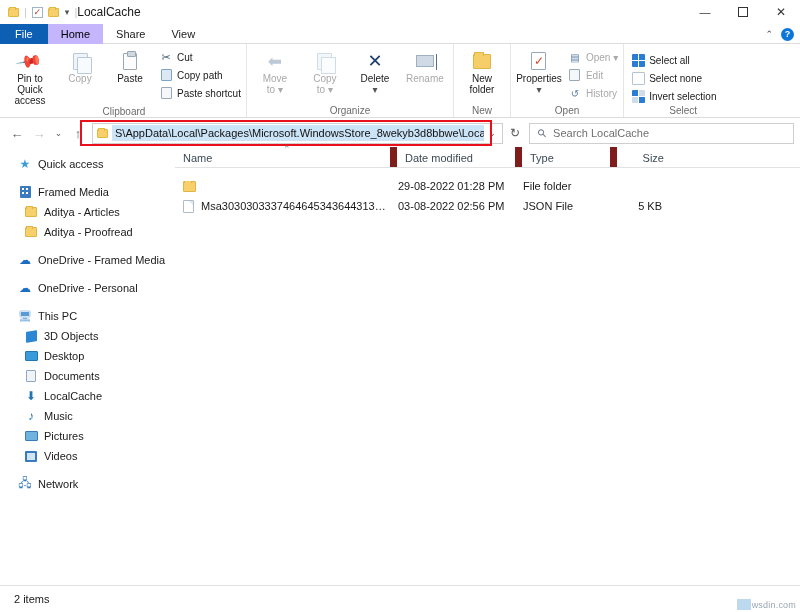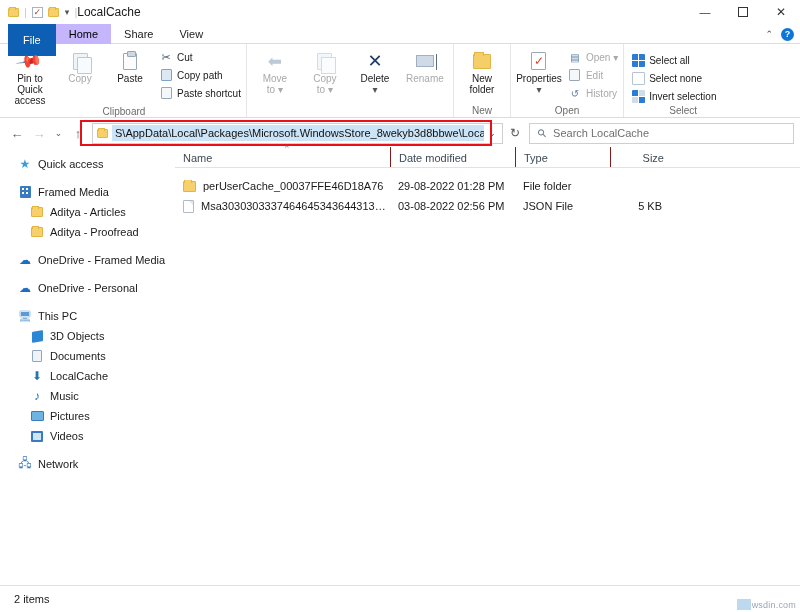--- a/index.html
+++ b/index.html
@@ -48,21 +48,21 @@
 
   
   .tabstrip {
     height: 20px; display: flex; align-items: stretch;
     border-bottom: 1px solid #dcdcdc; background: #fff;
   }
   .tab {
     padding: 0 13px; display: flex; align-items: center;
     font-size: 11px; color: #1a1a1a; height: 20px;
   }
-  .tab.file { background: #0c5fb3; color: #fff; padding: 16px 15px; margin-left: 8px; }
+  .tab.file { background: #0c5fb3; color: #fff; padding: 4px 15px; }
   .tab.active { background: #c4b5fd; color: #000; }
   .ribbon-right {
     position: absolute; right: 6px; top: 24px; height: 20px;
     display: flex; align-items: center; gap: 8px;
   }
   .chev-up { font-size: 9px; color: #444; }
   .help-ico {
     width: 13px; height: 13px; border-radius: 50%; background: #0c77d8;
     color: #fff; font-size: 9px; font-weight: bold; display: flex;
     align-items: center; justify-content: center;
@@ -227,21 +227,21 @@
   
   .main { display: flex; height: 437px; }
   .navpane {
     width: 175px; padding-top: 6px; background: #fff; position: relative;
     overflow: hidden;
   }
   .navitem {
     height: 20px; display: flex; align-items: center; gap: 6px;
     padding-left: 18px; font-size: 11px; color: #1a1a1a; white-space: nowrap;
   }
-  .navitem.indent1 { padding-left: 30px; }
+  .navitem.indent1 { padding-left: 24px; }
   .navitem.selected { background: #e5e5e5; }
   .navitem .nico { width: 14px; display: flex; align-items: center; justify-content: center; }
   .spacer8 { height: 8px; }
 
   .nico-star { color: #3a9bdc; font-size: 12px; }
   .nico-cloud { color: #1b6ec2; font-size: 12px; }
   .nico-folder {
     width: 12px; height: 10px; background: #f7cf6b; border: 1px solid #e0b445;
     border-radius: 1px; position: relative;
   }
@@ -298,21 +298,21 @@
   }
   .nico-net { color: #3d7cba; font-size: 12px; }
 
   .filepane { flex: 1; background: #fff; position: relative; }
   .colheaders {
     height: 20px; display: flex; align-items: flex-end;
     border-bottom: 1px solid #e2e2e2; position: relative;
   }
   .colh {
     font-size: 11px; color: #3d4a56; padding: 0 0 3px 8px;
-    border-left: 1px solid #7f1d1d; height: 20px; display: flex;
+    border-left: 7px solid #7f1d1d; height: 20px; display: flex;
     align-items: flex-end; position: relative;
   }
   .colh:first-child { border-left: none; }
   .sortmark {
     position: absolute; left: 108px; top: -3px; font-size: 9px; color: #8a949e;
   }
   .c-name { width: 215px; }
   .c-date { width: 125px; }
   .c-type { width: 95px; }
   .c-size { width: 60px; justify-content: flex-end; padding-right: 6px; padding-left: 0; }
@@ -456,20 +456,21 @@
           <span class="lbl">Delete</span>
           <span class="lbl caret">▾</span>
         </div>
         <div class="bigbtn dim">
           <span class="glyph">
               <span class="ic-rename"></span>
             </span>
           <span class="lbl">Rename</span>
         </div>
       </div>
+      <div class="rgroup-label">Organize</div>
     </div>
 
     <div class="rgroup">
       <div class="rgroup-body">
         <div class="bigbtn">
           <span class="glyph">
               <span class="ic-newfolder"></span>
             </span>
           <span class="lbl">New</span>
           <span class="lbl">folder</span>
@@ -597,20 +598,26 @@
         <span>This PC</span>
       </div>
       <div class="navitem indent1">
         <span class="nico">
             <span class="nico-3d"></span>
           </span>
         <span>3D Objects</span>
       </div>
       <div class="navitem indent1">
         <span class="nico">
+            <span class="nico-desktop"></span>
+          </span>
+        <span>Desktop</span>
+      </div>
+      <div class="navitem indent1">
+        <span class="nico">
             <span class="nico-doc"></span>
           </span>
         <span>Documents</span>
       </div>
       <div class="navitem indent1">
         <span class="nico nico-down">⬇</span>
         <span>LocalCache</span>
       </div>
       <div class="navitem indent1">
         <span class="nico nico-music">♪</span>
@@ -650,21 +657,20 @@
         <div class="colh c-size">
           <span>Size</span>
         </div>
       </div>
 
       <div style="height:8px"></div>
 
       <div class="row">
         <div class="cell c-name">
           <span class="row-folder"></span>
-          <span class="fname">perUserCache_00037FFE46D18A76</span>
         </div>
         <div class="cell c-date">29-08-2022 01:28 PM</div>
         <div class="cell c-type">File folder</div>
         <div class="cell c-size"></div>
       </div>
 
       <div class="row">
         <div class="cell c-name">
           <span class="row-file"></span>
           <span class="fname">Msa303030333746464534364431384137...</span>

